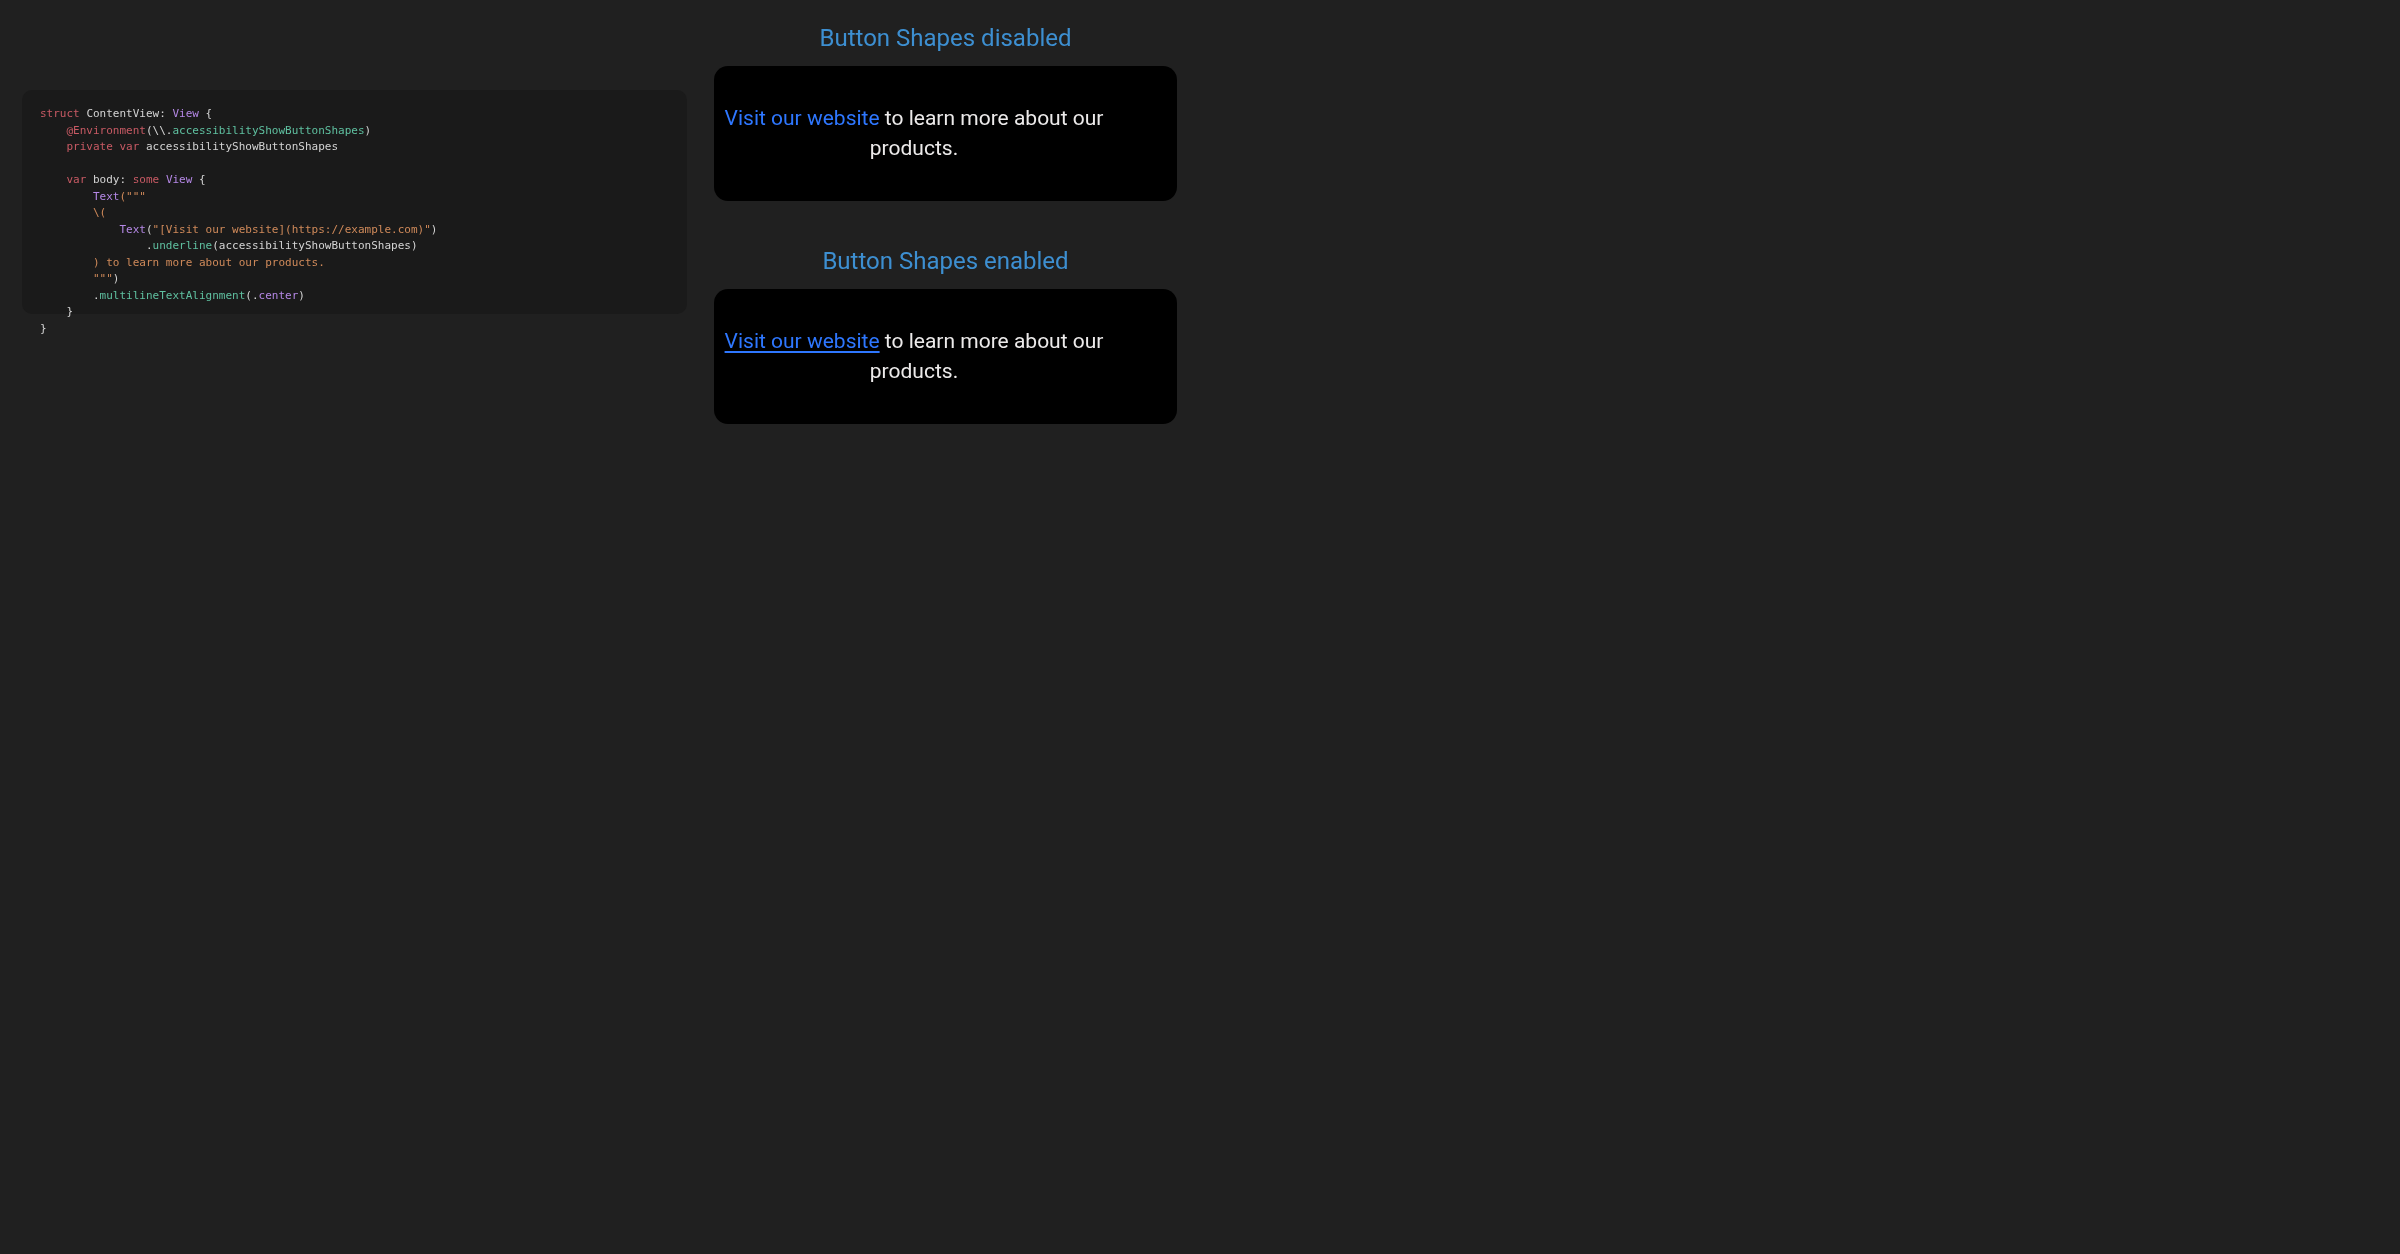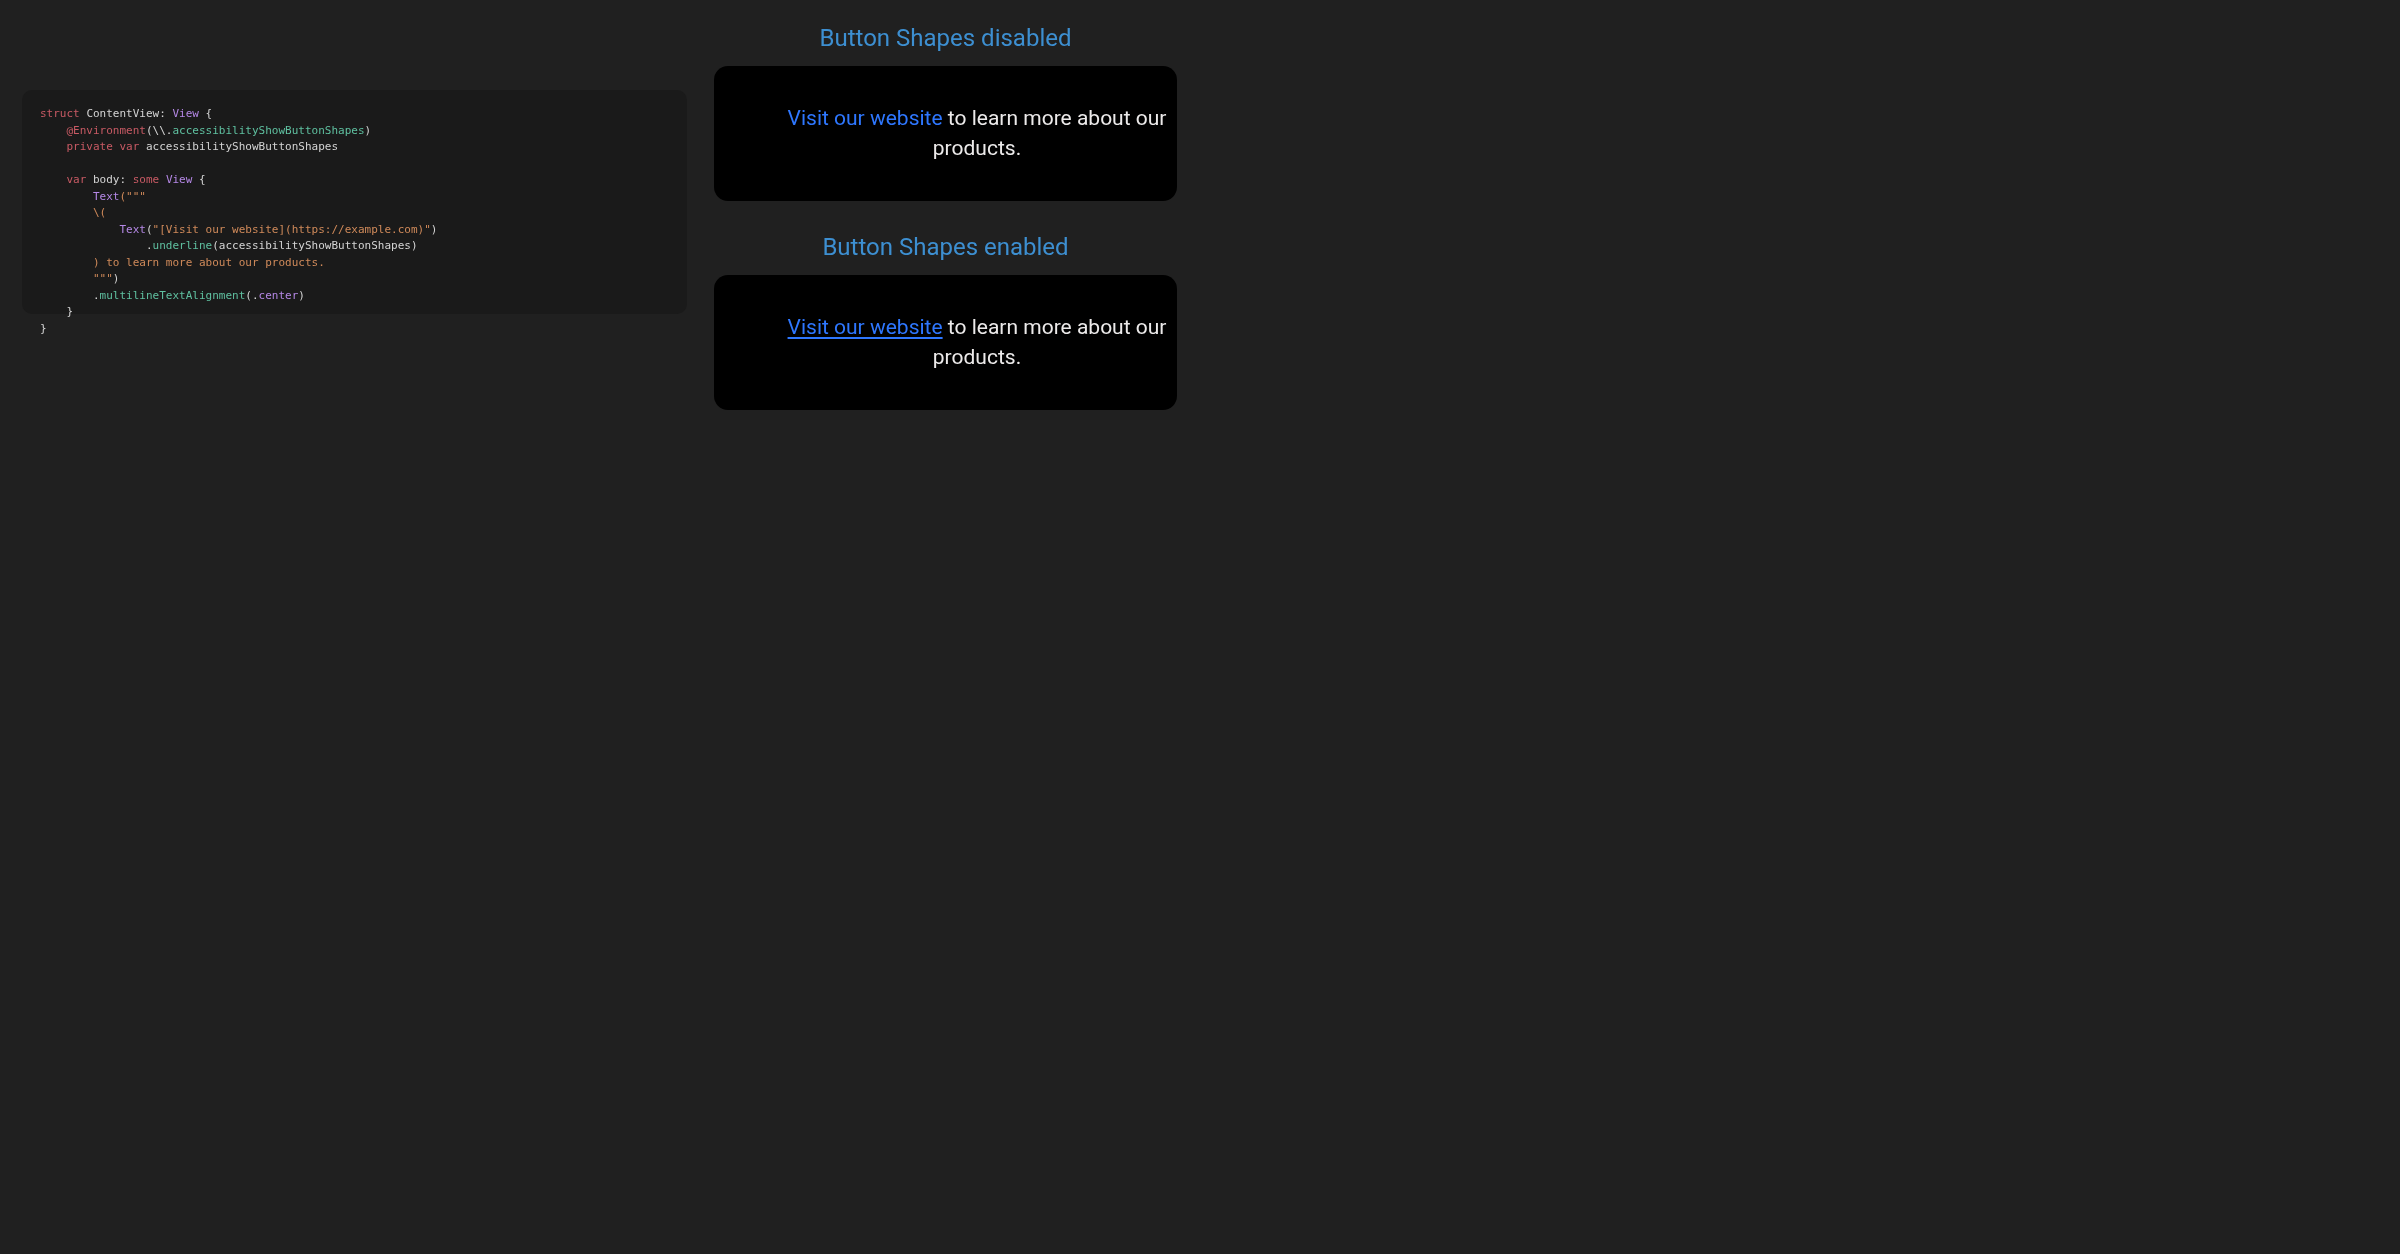--- a/index.html
+++ b/index.html
@@ -57,40 +57,40 @@
     margin-bottom: 14px;
     font-weight: 400;
   }
   .preview-card {
     background: #000;
     border-radius: 14px;
     width: 463px;
     height: 135px;
     display: flex;
     align-items: center;
-    justify-content: flex-end;
+    justify-content: flex-start;
     box-sizing: border-box;
   }
   .preview-text {
     color: #eceaea;
     font-size: 21px;
     text-align: center;
     line-height: 1.4;
     max-width: 400px;
   }
   .preview-text .link {
     color: #2e77ff;
     text-decoration: none;
   }
   .preview-text .link.underlined {
     text-decoration: underline;
     text-underline-offset: 3px;
   }
   .preview-group + .preview-group {
-    margin-top: 32px;
+    margin-top: 46px;
   }
 </style>
 </head>
 <body>
 
 <div class="stage">
 
   <div class="code-card">
     <pre class="code"><span class="tok-keyword">struct</span> <span class="tok-ident">ContentView</span><span class="tok-punct">:</span> <span class="tok-type">View</span><span class="tok-punct"> {</span>
     <span class="tok-keyword">@Environment</span><span class="tok-punct">(\\.</span><span class="tok-envsym">accessibilityShowButtonShapes</span><span class="tok-punct">)</span>

